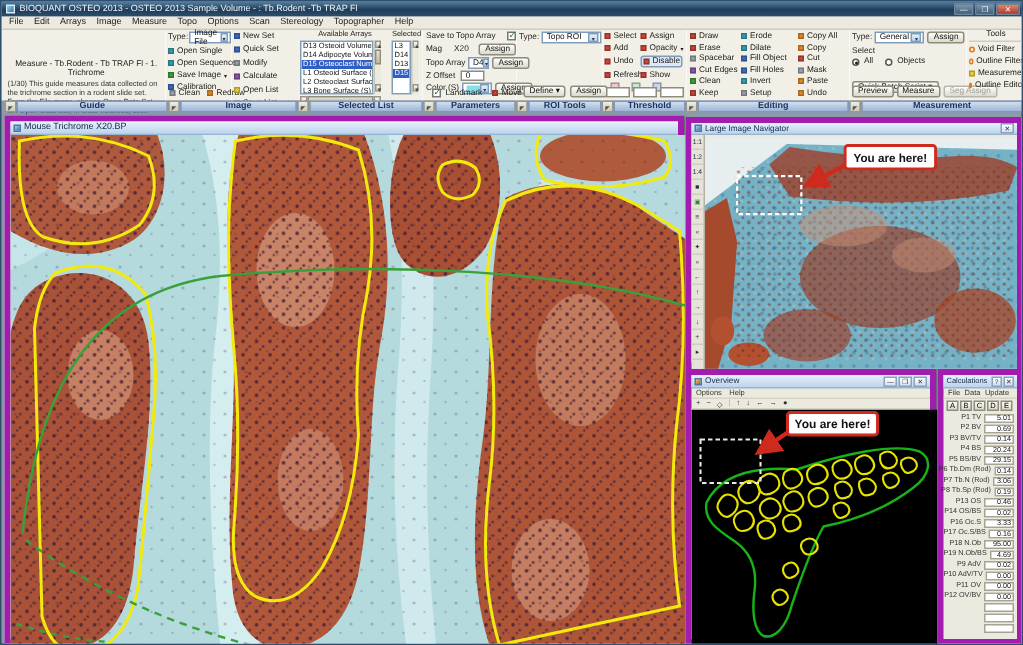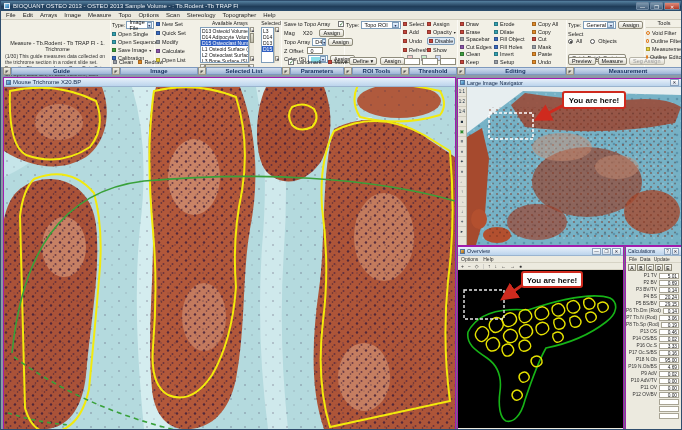--- a/index.html
+++ b/index.html
@@ -40,21 +40,21 @@
   #guide .gbody{font-size:5px;line-height:6px;color:#333;margin-top:1px;padding:0 2px;}
   #guide .gbtns{position:absolute;left:2px;bottom:2px;display:flex;gap:4px;}
   
   .listbox{background:#fff;border:1px solid #7f9db9;overflow:hidden;}
   .lrow{font-size:5px;line-height:6px;padding:0 1px;color:#111;white-space:nowrap;}
   .lrow.sel{background:#2f5fc4;color:#fff;}
   .scroll{background:#ece9dd;border-left:1px solid #c9c6b8;}
   .sbtn{height:5px;font-size:4px;line-height:5px;text-align:center;color:#445;background:linear-gradient(180deg,#fff,#cfccbf);border:1px solid #9a978a;}
   .sthumb{background:linear-gradient(180deg,#e6e3d6,#bdbaa9);border:1px solid #8f8c7c;}
   
-  .win{position:absolute;border:1px solid #a21caf;background:#eceadf;box-shadow:1px 1px 2px rgba(0,0,0,.35);}
+  .win{position:absolute;border:4px solid #a21caf;background:#eceadf;box-shadow:1px 1px 2px rgba(0,0,0,.35);}
   .wtitle{height:9px;background:linear-gradient(180deg,#e7f0fa,#bcd4ec);border-bottom:1px solid #9ab4cf;display:flex;align-items:center;gap:2px;padding:0 2px;font-size:6px;color:#13284a;}
   .wtitle .wicon{width:5px;height:5px;background:linear-gradient(135deg,#9fd8f2,#2b6fae);border:1px solid #57759a;}
   .wtitle .wctrls{margin-left:auto;display:flex;gap:1px;}
   .wmini{width:9px;height:7px;font-size:4.5px;line-height:6px;text-align:center;background:linear-gradient(180deg,#fff,#d5dfeb);border:1px solid #8aa2bd;color:#334;}
   
   #calc .crow{display:flex;align-items:center;justify-content:flex-end;gap:2px;height:7px;padding-right:2px;}
   #calc .clabel{font-size:4.8px;color:#333;white-space:nowrap;}
   #calc .cval{width:20px;height:6px;background:#fff;border:1px solid #a8a494;font-size:4.8px;line-height:5px;text-align:right;padding:0 1px;color:#111;}
   .tinymenu{display:flex;gap:5px;font-size:5px;color:#333;align-items:center;padding:0 3px;height:7px;border-bottom:1px solid #d6d3c5;}
   .tabbtn{width:8px;height:7px;font-size:5px;line-height:6px;text-align:center;background:linear-gradient(180deg,#fdfdfb,#d8d5c8);border:1px solid #8f8c7c;}

